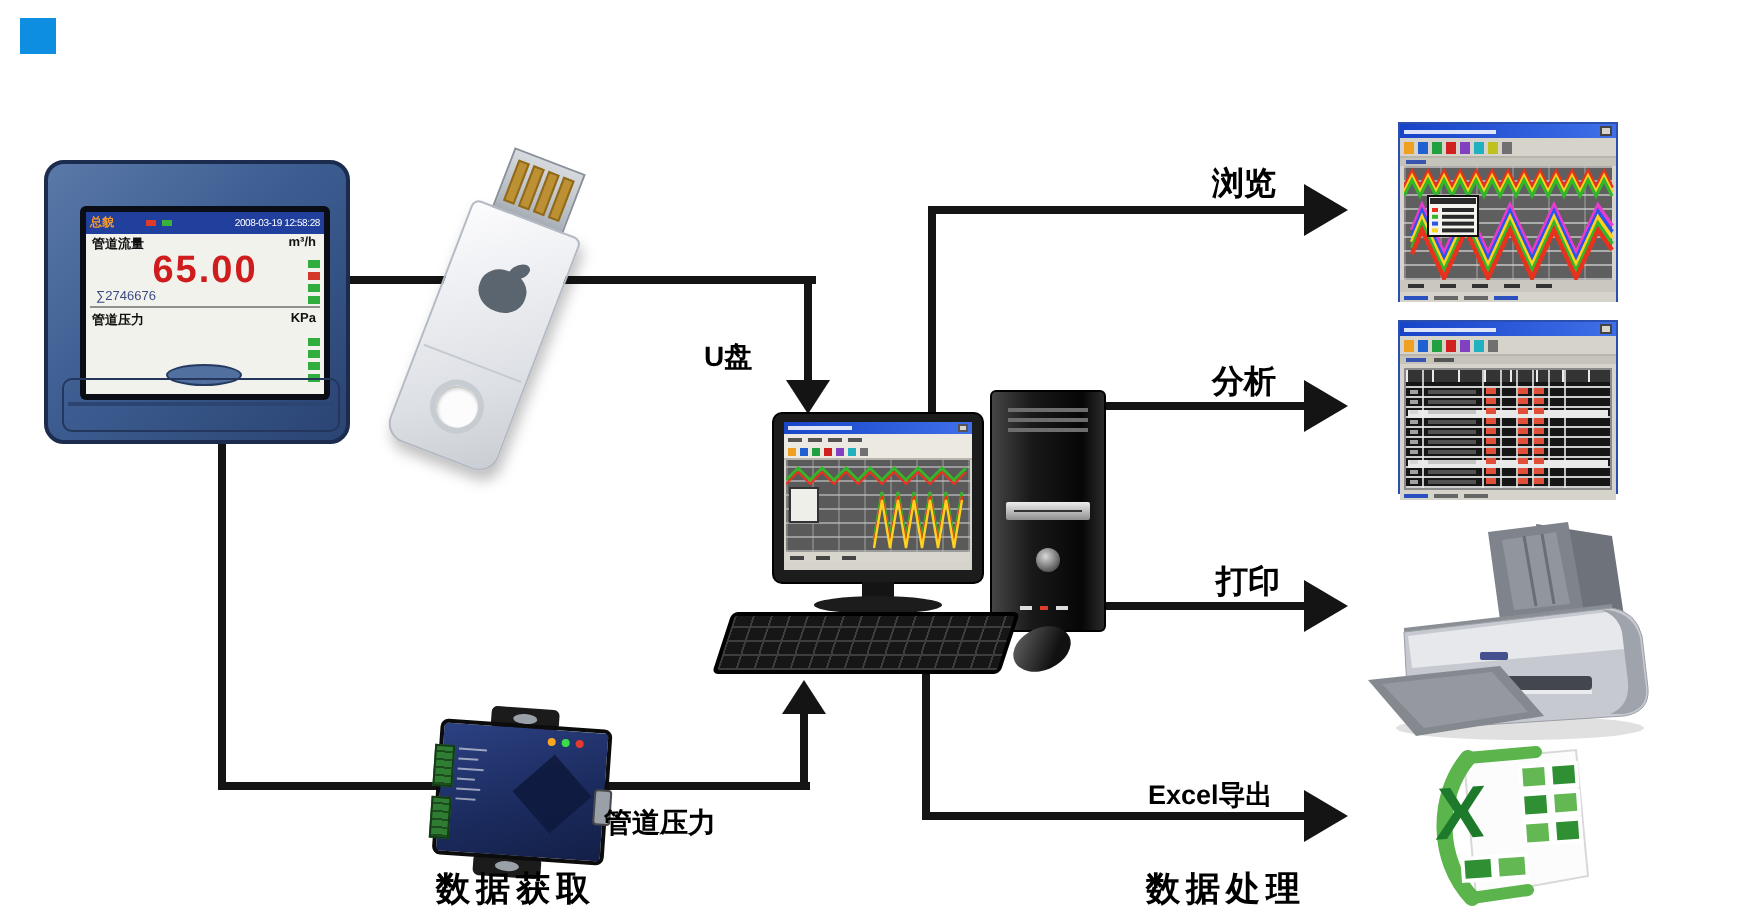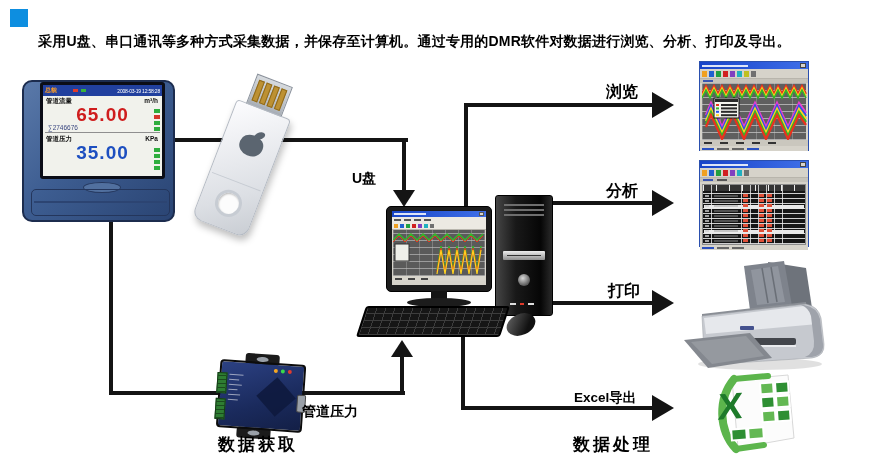--- a/index.html
+++ b/index.html
@@ -14,21 +14,21 @@
   .arrow{position:absolute;width:0;height:0;z-index:1;}
   .ar-down{border-left:11px solid transparent;border-right:11px solid transparent;border-top:17px solid #141414;}
   .ar-up{border-left:11px solid transparent;border-right:11px solid transparent;border-bottom:17px solid #141414;}
   .ar-right{border-top:13px solid transparent;border-bottom:13px solid transparent;border-left:22px solid #141414;}
   
   .lbl{position:absolute;color:#000;font-weight:bold;z-index:4;white-space:nowrap;}
   
   .recorder{position:absolute;left:22px;top:80px;width:153px;height:142px;z-index:2;
     border-radius:10px;border:2px solid #1c2c4e;box-sizing:border-box;
     background:linear-gradient(135deg,#5a79a9 0%,#3d5d91 45%,#2a4473 100%);}
-  .rec-frame{position:absolute;left:16px;top:0;width:125px;height:97px;background:#0b0d16;border-radius:3px;}
+  .rec-frame{position:absolute;left:16px;top:21px;width:125px;height:97px;background:#0b0d16;border-radius:3px;}
   .rec-screen{position:absolute;left:3px;top:3px;right:3px;bottom:3px;background:#f1f2ec;overflow:hidden;}
   .rec-head{height:11px;background:#21409e;display:flex;align-items:center;padding:0 2px;}
   .rec-tab{font-size:6px;font-weight:bold;color:#f49a2c;}
   .rec-ic{width:5px;height:3px;margin-left:3px;}
   .rec-ic.red{background:#e03a2a;margin-left:16px;}
   .rec-ic.green{background:#38b23c;}
   .rec-dt{margin-left:auto;font-size:5px;color:#fff;letter-spacing:-0.2px;}
   .rec-row{display:flex;justify-content:space-between;padding:1px 4px 0 3px;font-size:6.5px;font-weight:bold;color:#101010;}
   .rec-val{font-size:19px;font-weight:bold;text-align:center;line-height:18px;letter-spacing:1px;}
   .rec-val.red{color:#cf1d1d;}
@@ -146,21 +146,20 @@
   .excel-x{position:absolute;left:12px;top:14px;font-size:37px;font-weight:bold;color:#1d7a2a;
     transform:skewX(-6deg) rotate(-4deg);z-index:2;}
   svg{display:block;}
 </style>
 </head>
 <body>
 
 <div class="canvas">
 
   <div class="sec-square"></div>
-  <div class="sec-sub">采用U盘、串口通讯等多种方式采集数据，并保存至计算机。通过专用的DMR软件对数据进行浏览、分析、打印及导出。</div>
 
   <div class="ln" style="left:163px;top:138px;width:245px;height:4px;"></div>
   <div class="ln" style="left:402px;top:138px;width:4px;height:54px;"></div>
   <div class="arrow ar-down" style="left:393px;top:190px;"></div>
 
   <div class="ln" style="left:109px;top:216px;width:4px;height:179px;"></div>
   <div class="ln" style="left:109px;top:391px;width:296px;height:4px;"></div>
   <div class="ln" style="left:400px;top:357px;width:4px;height:36px;"></div>
   <div class="arrow ar-up" style="left:391px;top:340px;"></div>
 
@@ -200,21 +199,20 @@
           <span>管道流量</span>
           <span>m³/h</span>
         </div>
         <div class="rec-val red">65.00</div>
         <div class="rec-cum">∑2746676</div>
         <div class="rec-div"></div>
         <div class="rec-row">
           <span>管道压力</span>
           <span>KPa</span>
         </div>
-        <div class="rec-val blue">35.00</div>
         <div class="rec-leds g1">
           <span></span>
             <span class="r"></span>
             <span></span>
             <span></span>
         </div>
         <div class="rec-leds g2">
           <span></span>
             <span></span>
             <span></span>

